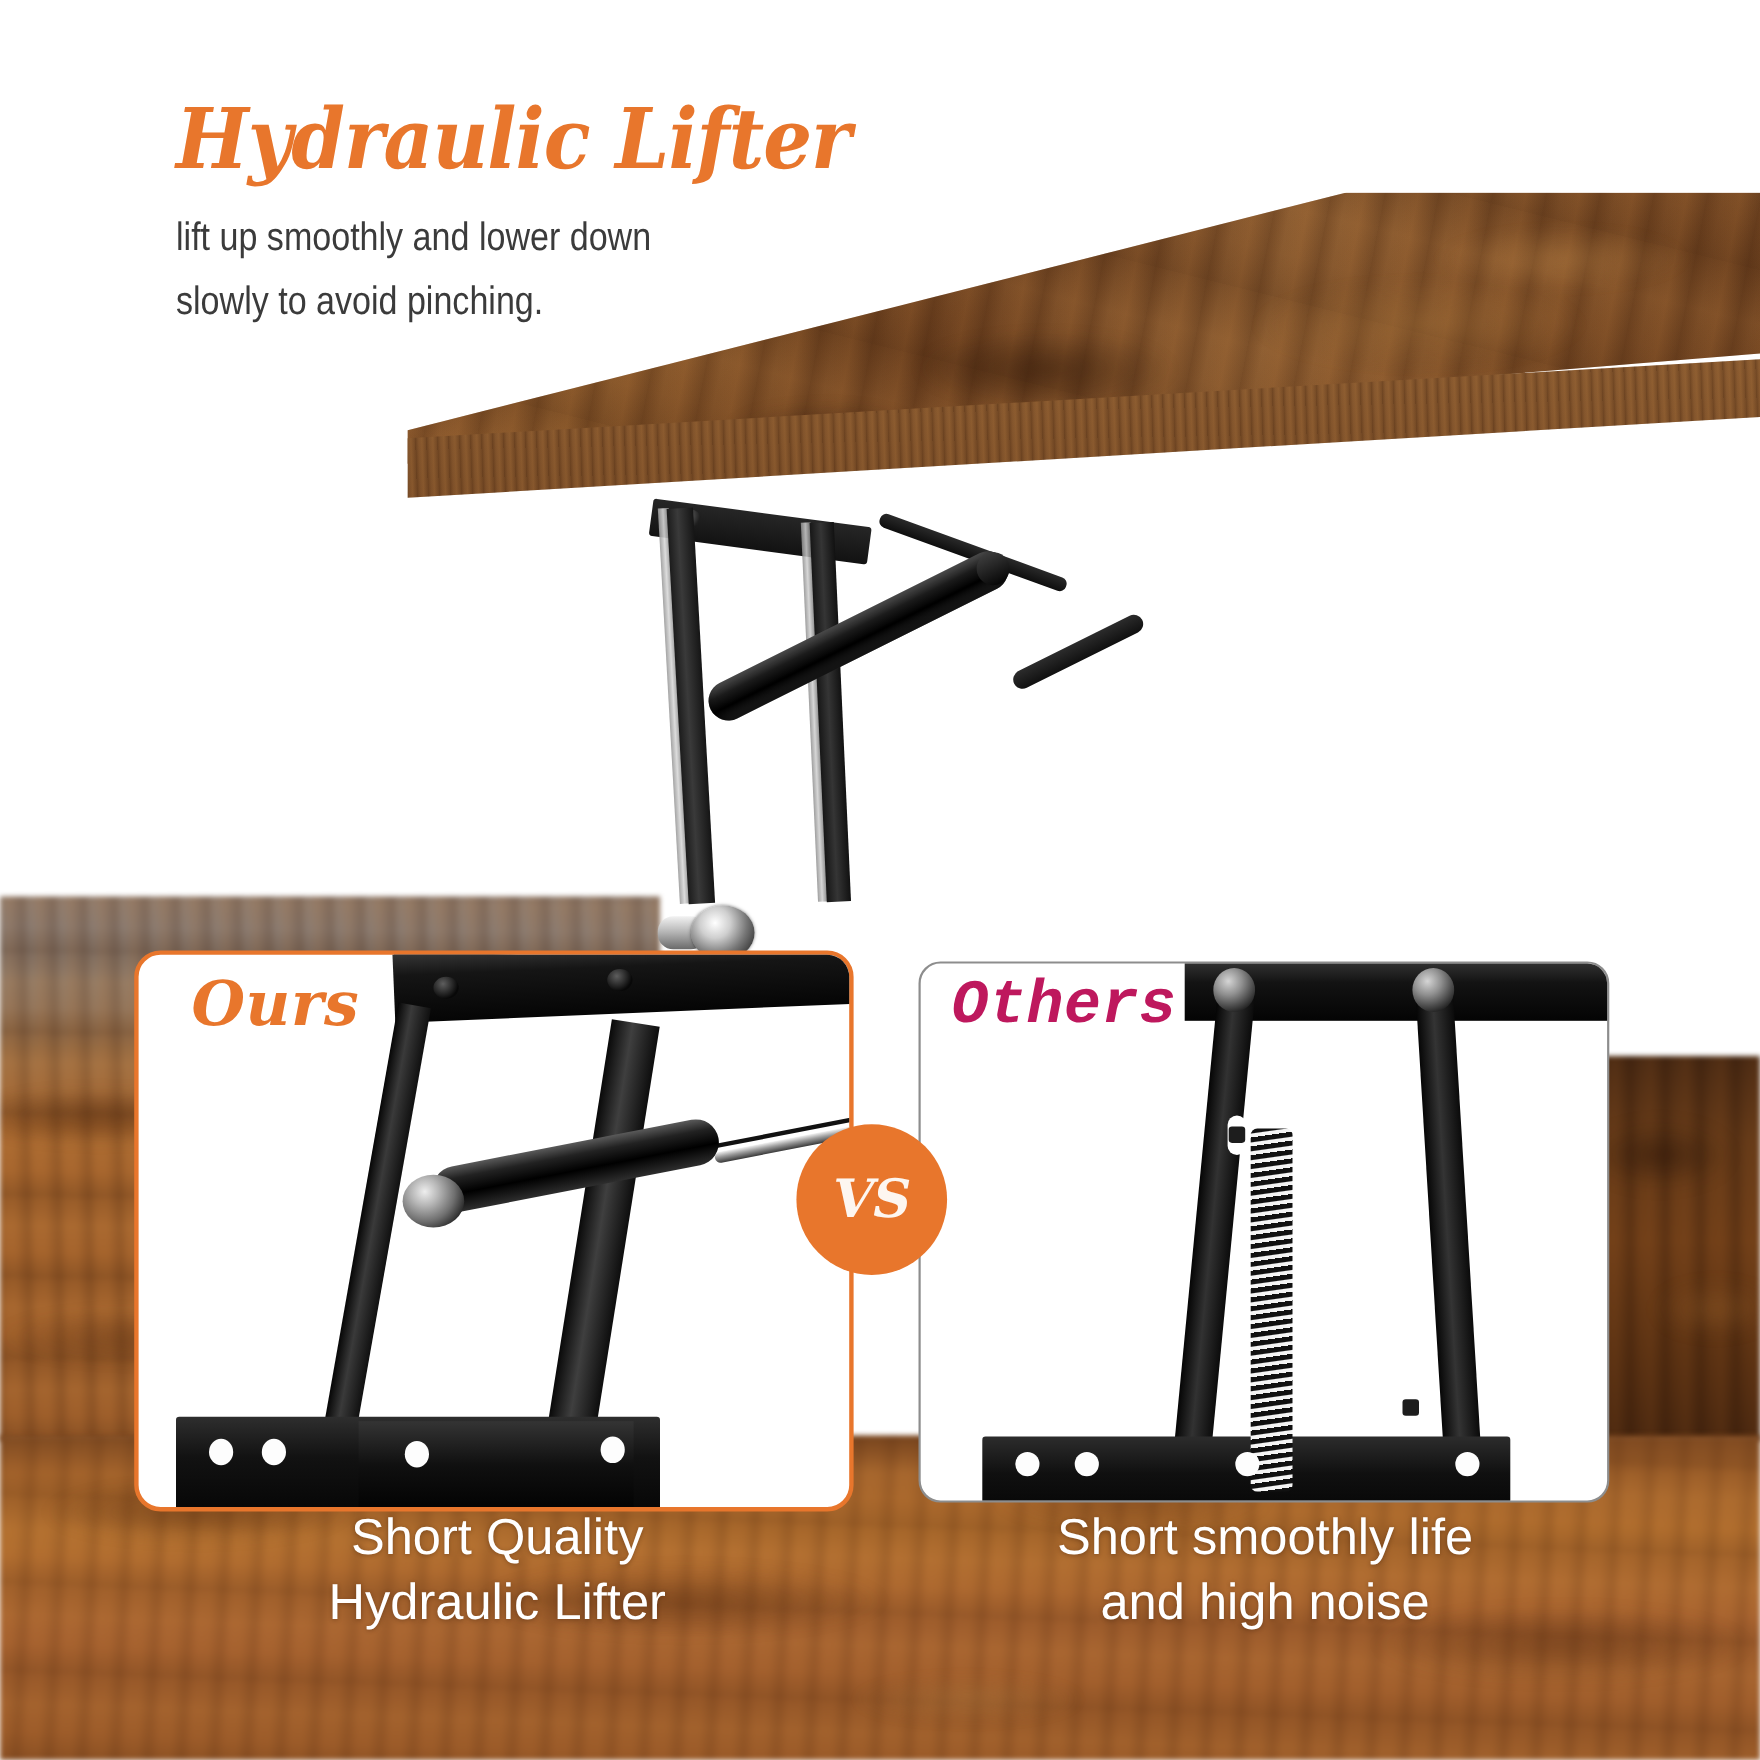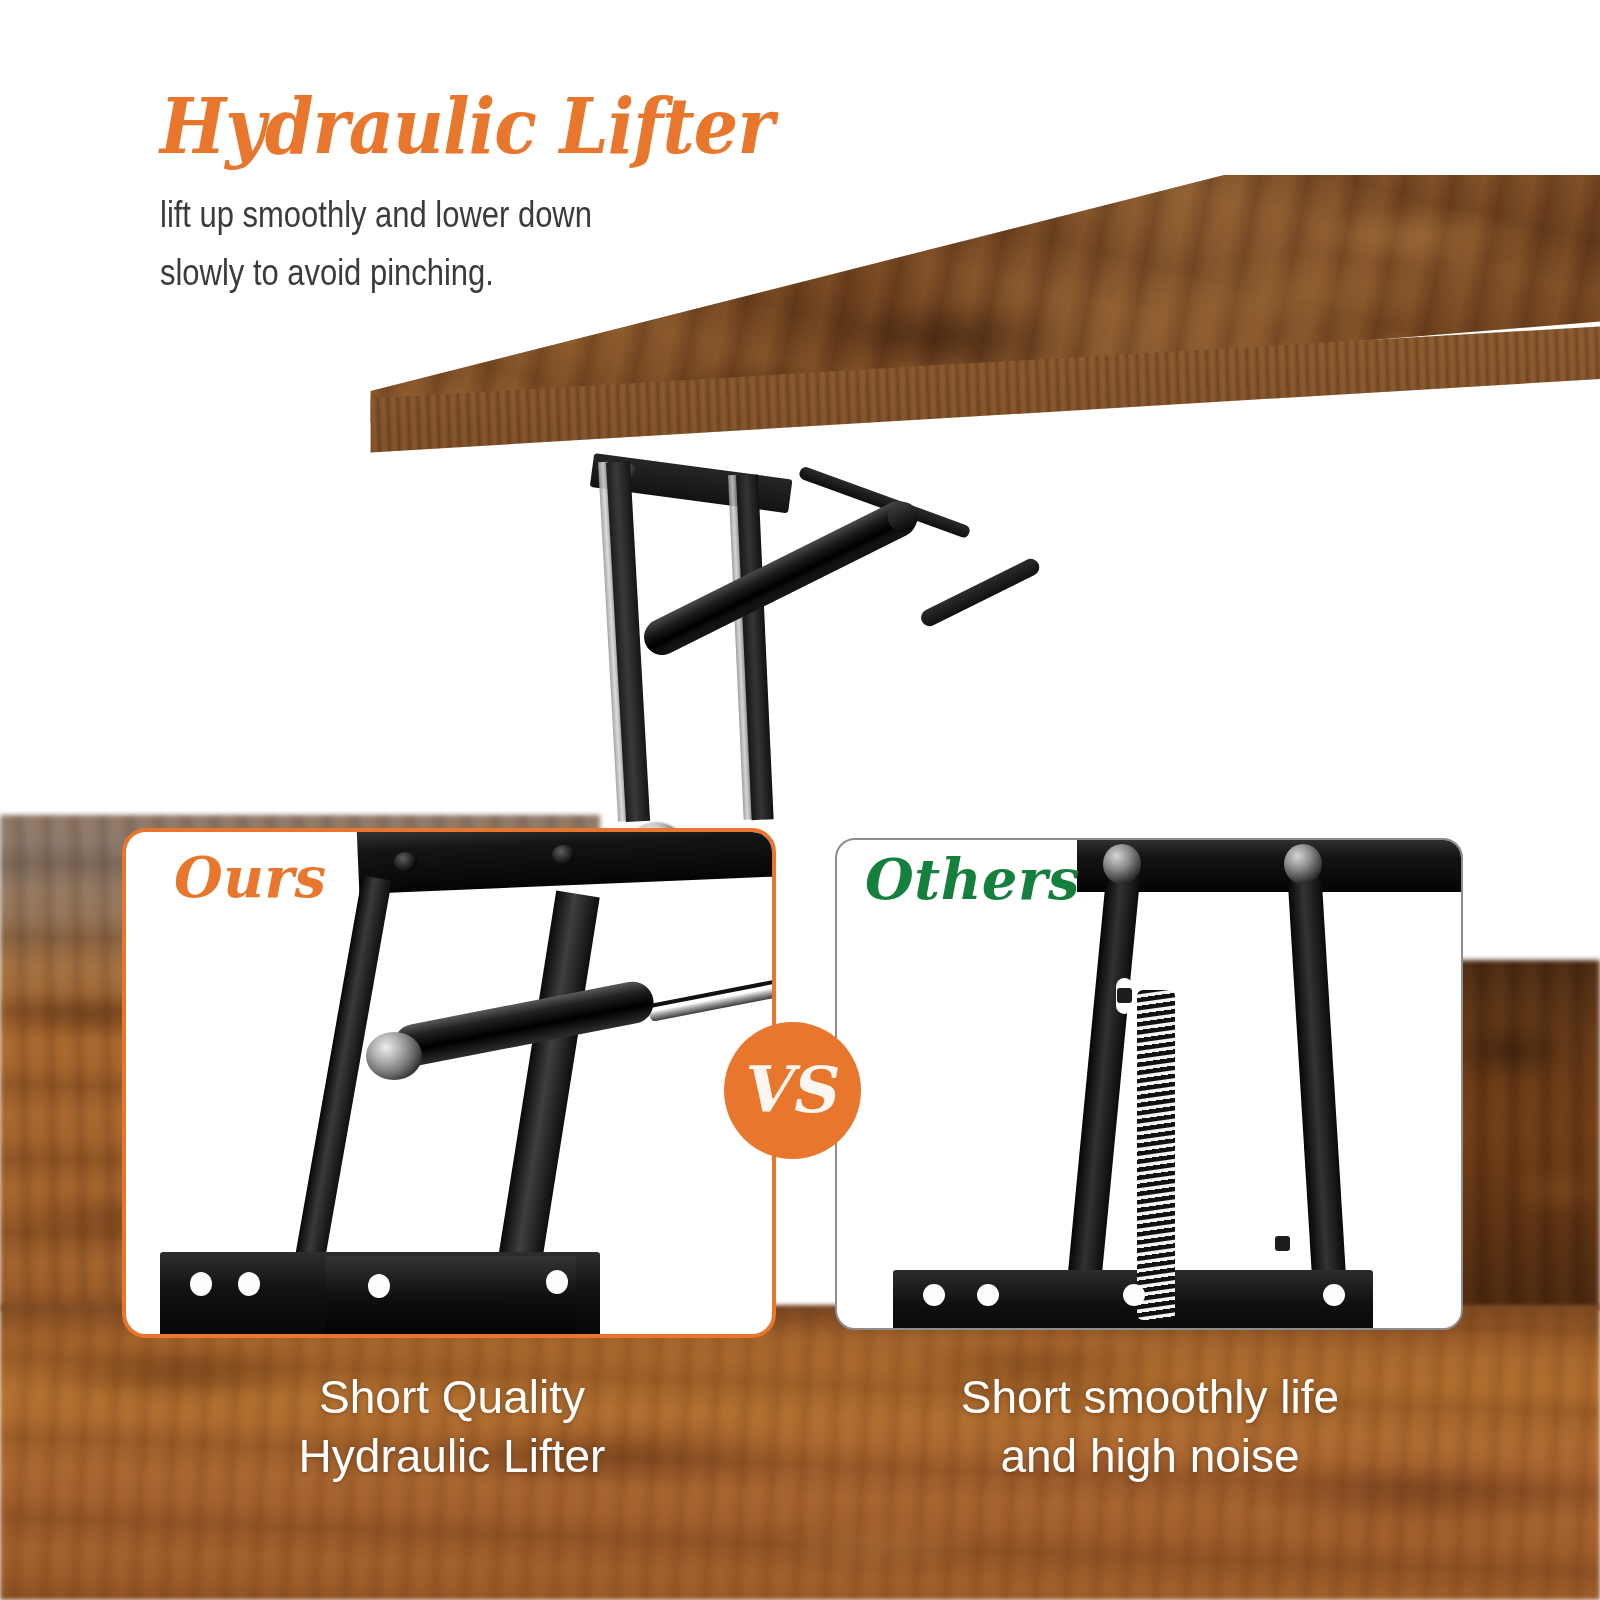--- a/index.html
+++ b/index.html
@@ -124,39 +124,39 @@
     position:absolute;left:298px;top:648px;width:58px;height:50px;border-radius:50%;
     background:radial-gradient(circle at 38% 32%,#ffffff,#cfcfcf 28%,#777 58%,#2b2b2b 88%);
     box-shadow:0 0 3px rgba(0,0,0,.5);
   }
   .pivot-pin{
     position:absolute;left:268px;top:658px;width:44px;height:30px;border-radius:14px;
     background:linear-gradient(180deg,#f2f2f2,#b9b9b9 45%,#6a6a6a);
   }
 
   
-  .panel{position:absolute;background:#fff;overflow:hidden;}
+  .panel{position:absolute;background:#fff;overflow:hidden;margin-top:36px;}
   .panel-ours{
     left:122px;top:828px;width:654px;height:510px;
     border:4px solid #E8762C;border-radius:24px;
     box-sizing:border-box;
   }
   .panel-others{
     left:835px;top:838px;width:628px;height:492px;
     border:2px solid #8d8d8d;border-radius:20px;
     box-sizing:border-box;
   }
   .p-label{
     position:absolute;z-index:6;
     font-family:"DejaVu Serif", serif;
     font-weight:bold;font-style:italic;
     letter-spacing:.5px;
   }
   .label-ours{left:48px;top:12px;font-size:56px;color:#E8762C;}
-  .label-others{left:28px;top:6px;font-size:56px;color:#15803d;}
+  .label-others{left:28px;top:6px;font-size:56px;color:#be185d;font-family:Liberation Mono, monospace;}
 
   
   .o-topbar{
     position:absolute;left:232px;top:-4px;width:540px;height:66px;
     background:linear-gradient(180deg,#3b3b3b 0%,#151515 35%,#050505 100%);
     transform:rotate(-2.4deg);transform-origin:left center;
   }
   .o-topbar-lip{
     position:absolute;left:232px;top:-12px;width:540px;height:16px;
     background:linear-gradient(180deg,#4f4f4f,#1a1a1a);
@@ -243,21 +243,21 @@
 
   
   .vs-badge{
     position:absolute;left:724px;top:1022px;width:137px;height:137px;
     border-radius:50%;background:#E8762C;
     display:flex;align-items:center;justify-content:center;
     z-index:20;
   }
   .vs-badge span{
     font-family:"DejaVu Serif", serif;
-    font-weight:bold;font-style:italic;font-size:64px;color:#FDF6F0;
+    font-weight:bold;font-style:italic;font-size:48px;color:#FDF6F0;
     letter-spacing:-1px;line-height:1;
     transform:translateY(-1px);
   }
 
   
   .heading{
     position:absolute;left:160px;top:82px;z-index:30;
     font-family:"DejaVu Serif", serif;
     font-weight:bold;font-style:italic;
     font-size:76px;color:#E8762C;

